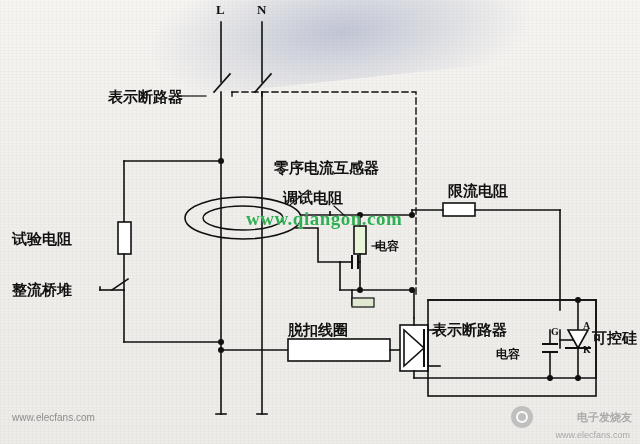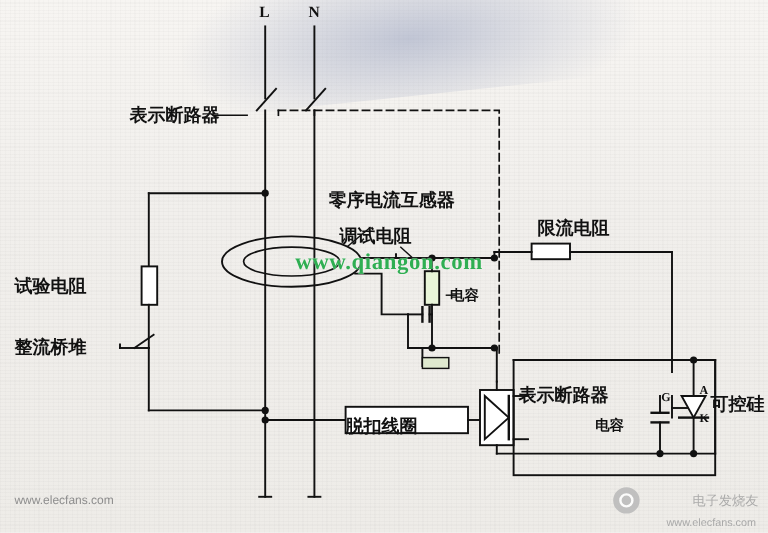--- a/index.html
+++ b/index.html
@@ -90,21 +90,21 @@
     position: absolute;
     left: 5px; top: 5px;
     width: 12px; height: 12px;
     border: 2px solid #ffffff;
     border-radius: 50%;
     box-sizing: border-box;
   }
   .wm-logo .txt {
     font-size: 11px;
     color: #a0a0a0;
-    font-weight: normal;
+    font-weight: bold;
     padding-left: 40px;
   }
   .wm-url {
     position: absolute;
     right: 10px; bottom: 4px;
     font-size: 9px;
     color: #a8a8a8;
   }
   .gcap {
     position: absolute;
@@ -236,21 +236,21 @@
   <div class="term" style="left:216px; top:2px;">L</div>
   <div class="term" style="left:257px; top:2px;">N</div>
 
   <div class="lbl lbl-lg" style="left:108px; top:89px;">表示断路器</div>
   <div class="lbl lbl-lg" style="left:274px; top:160px;">零序电流互感器</div>
   <div class="lbl lbl-lg" style="left:283px; top:190px;text-align:right;">调试电阻</div>
   <div class="lbl lbl-lg" style="left:448px; top:183px;">限流电阻</div>
   <div class="lbl lbl-md" style="left:375px; top:240px;">电容</div>
   <div class="lbl lbl-lg" style="left:12px; top:231px;">试验电阻</div>
   <div class="lbl lbl-lg" style="left:12px; top:282px;">整流桥堆</div>
-  <div class="lbl lbl-lg" style="left:288px; top:322px;margin-top:26px;">脱扣线圈</div>
+  <div class="lbl lbl-lg" style="left:288px; top:322px;">脱扣线圈</div>
   <div class="lbl lbl-lg" style="left:432px; top:322px;">表示断路器</div>
   <div class="lbl lbl-lg" style="left:592px; top:330px;">可控硅</div>
   <div class="lbl lbl-md" style="left:496px; top:348px;">电容</div>
 
   <div class="gcap" style="left:551px; top:326px;">G</div>
   <div class="gcap" style="left:583px; top:320px;">A</div>
   <div class="gcap" style="left:583px; top:344px;">K</div>
 
   <div class="wmark-main">www.qiangon.com</div>
   <div class="wmark-small" style="left:12px; top:412px;">www.elecfans.com</div>

